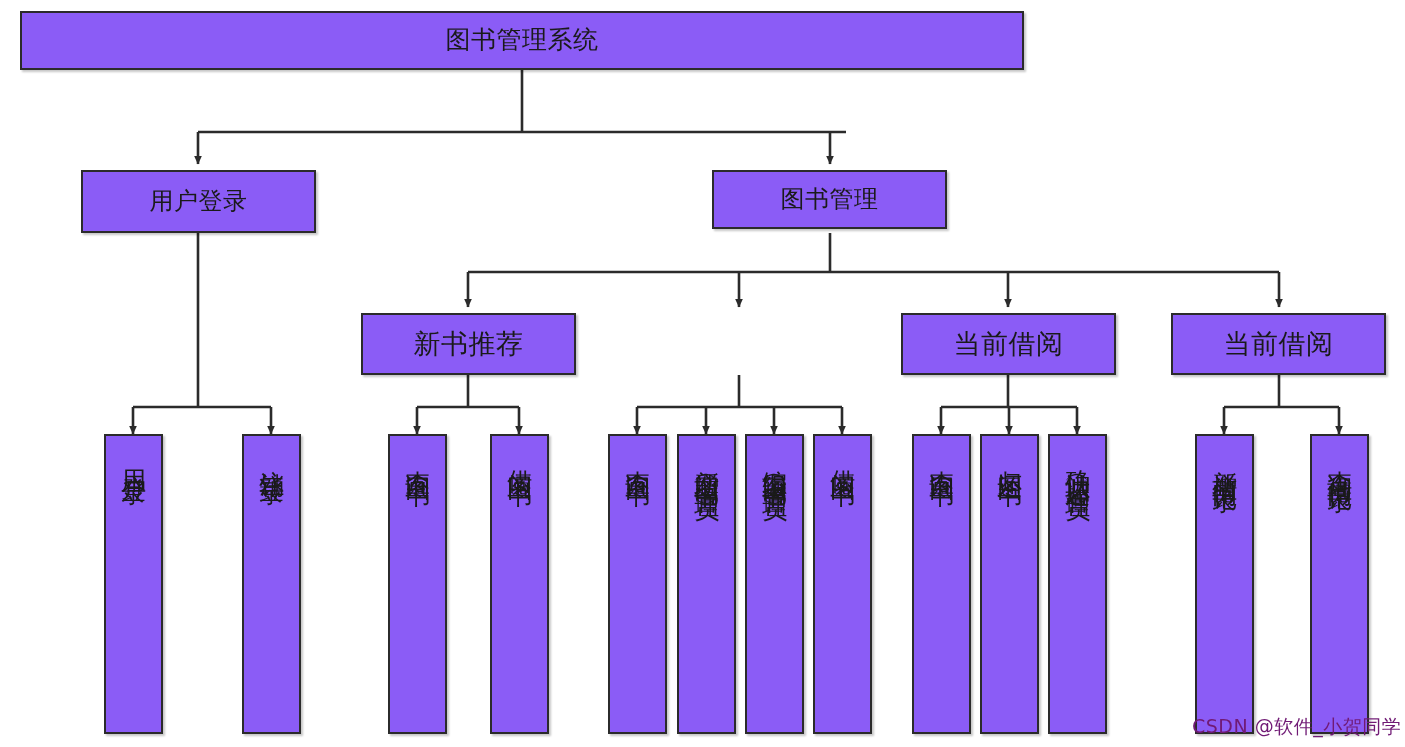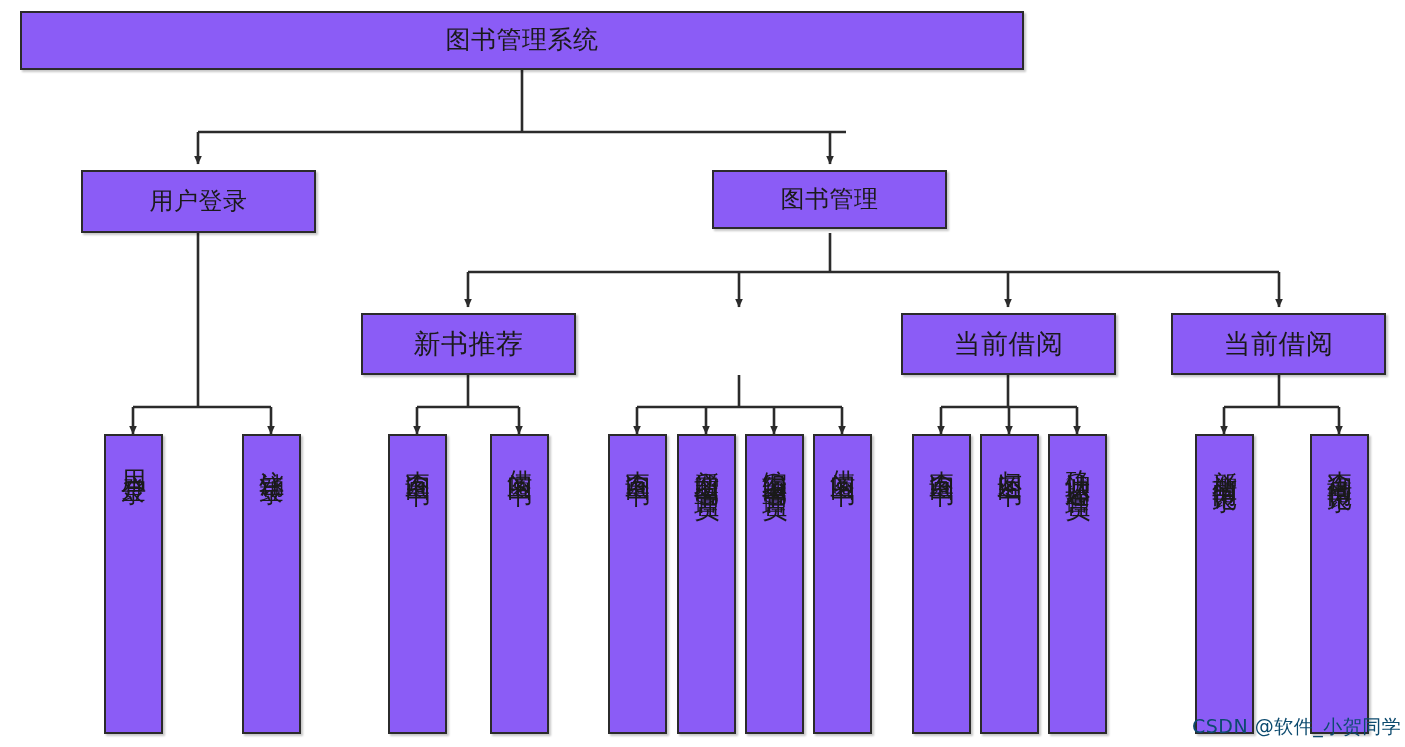--- a/index.html
+++ b/index.html
@@ -61,21 +61,21 @@
     white-space: nowrap;
     text-align: start;
   }
   .n-root .label   { font-size: 25px; }
   .n-l2 .label     { font-size: 24px; }
   .n-l3 .label     { font-size: 27px; }
   .node.vert .label{ font-size: 25px; }
 
   .watermark {
     position: absolute;
-    color: #0c4a6e;
+    color: #701a75;
     font-size: 19px;
     white-space: nowrap;
     letter-spacing: 0.5px;
     font-family: "DejaVu Sans", "Liberation Sans", sans-serif;
   }
 </style>
 </head>
 <body>
 
 <div id="canvas">

